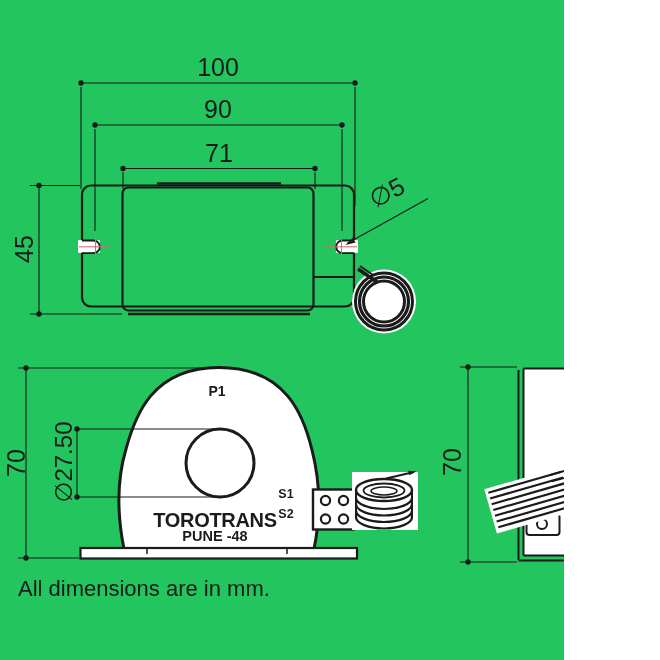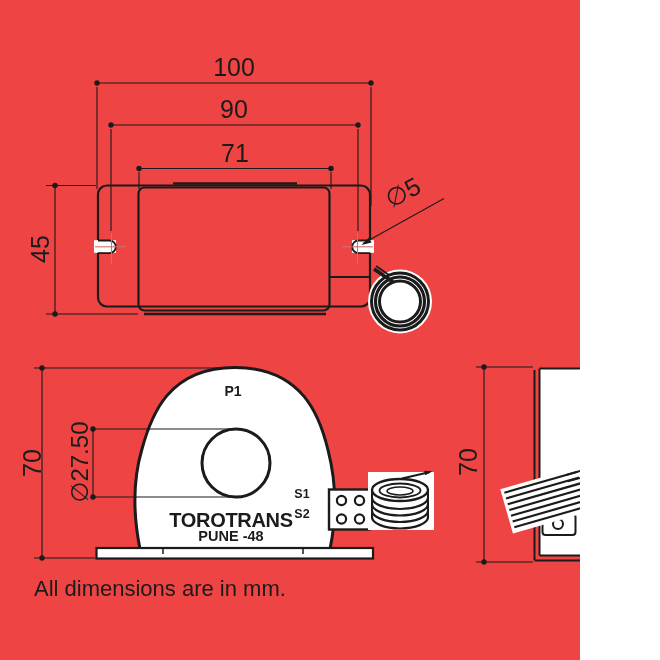--- a/index.html
+++ b/index.html
@@ -1,17 +1,17 @@
 <!DOCTYPE html>
 <html><head>
 <meta charset="utf-8">
 <style>
   html,body{margin:0;padding:0;background:#ffffff;}
-  .page{position:relative;width:564px;height:660px;background:#ef4444;overflow:hidden;
-        font-family:"Liberation Sans","DejaVu Sans",sans-serif;padding-left:16px;}
+  .page{position:relative;width:564px;height:660px;background:#22c55e;overflow:hidden;
+        font-family:"Liberation Sans","DejaVu Sans",sans-serif;}
   svg{display:block;}
   text{fill:#1b1b1b;}
   .dim{font-size:25px;font-family:"Liberation Sans","DejaVu Sans",sans-serif;}
   .dim-sm{font-size:24px;font-family:"Liberation Sans","DejaVu Sans",sans-serif;}
   .lbl-p1{font-size:14px;font-weight:bold;}
   .lbl-s{font-size:12.5px;font-weight:bold;}
   .lbl-brand{font-size:20px;font-weight:bold;letter-spacing:-0.3px;}
   .lbl-model{font-size:14.5px;font-weight:bold;}
   .note{font-size:22px;}
   .edge{stroke:#1b1b1b;fill:none;}

